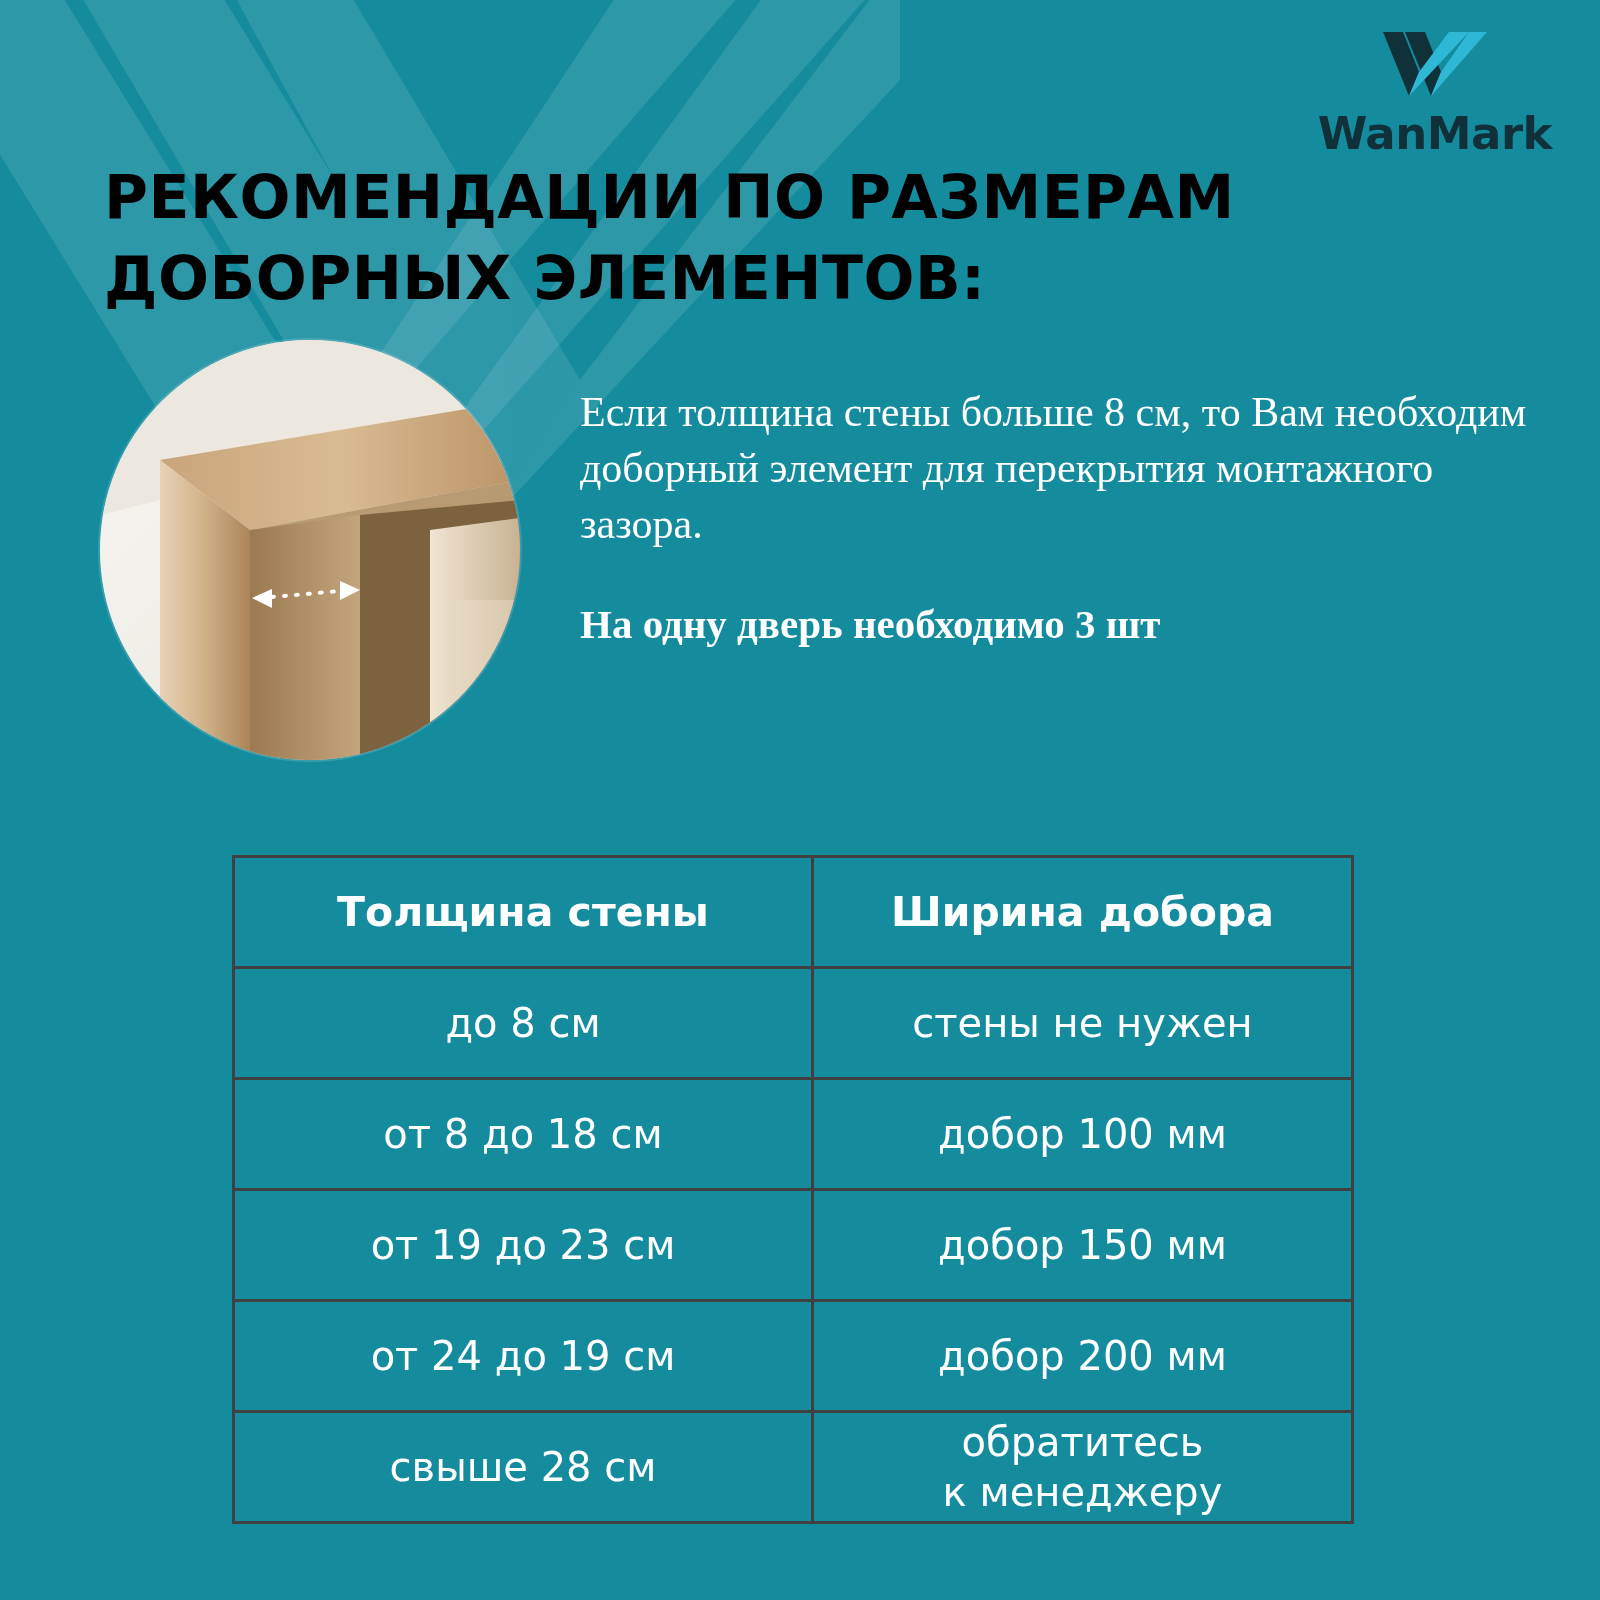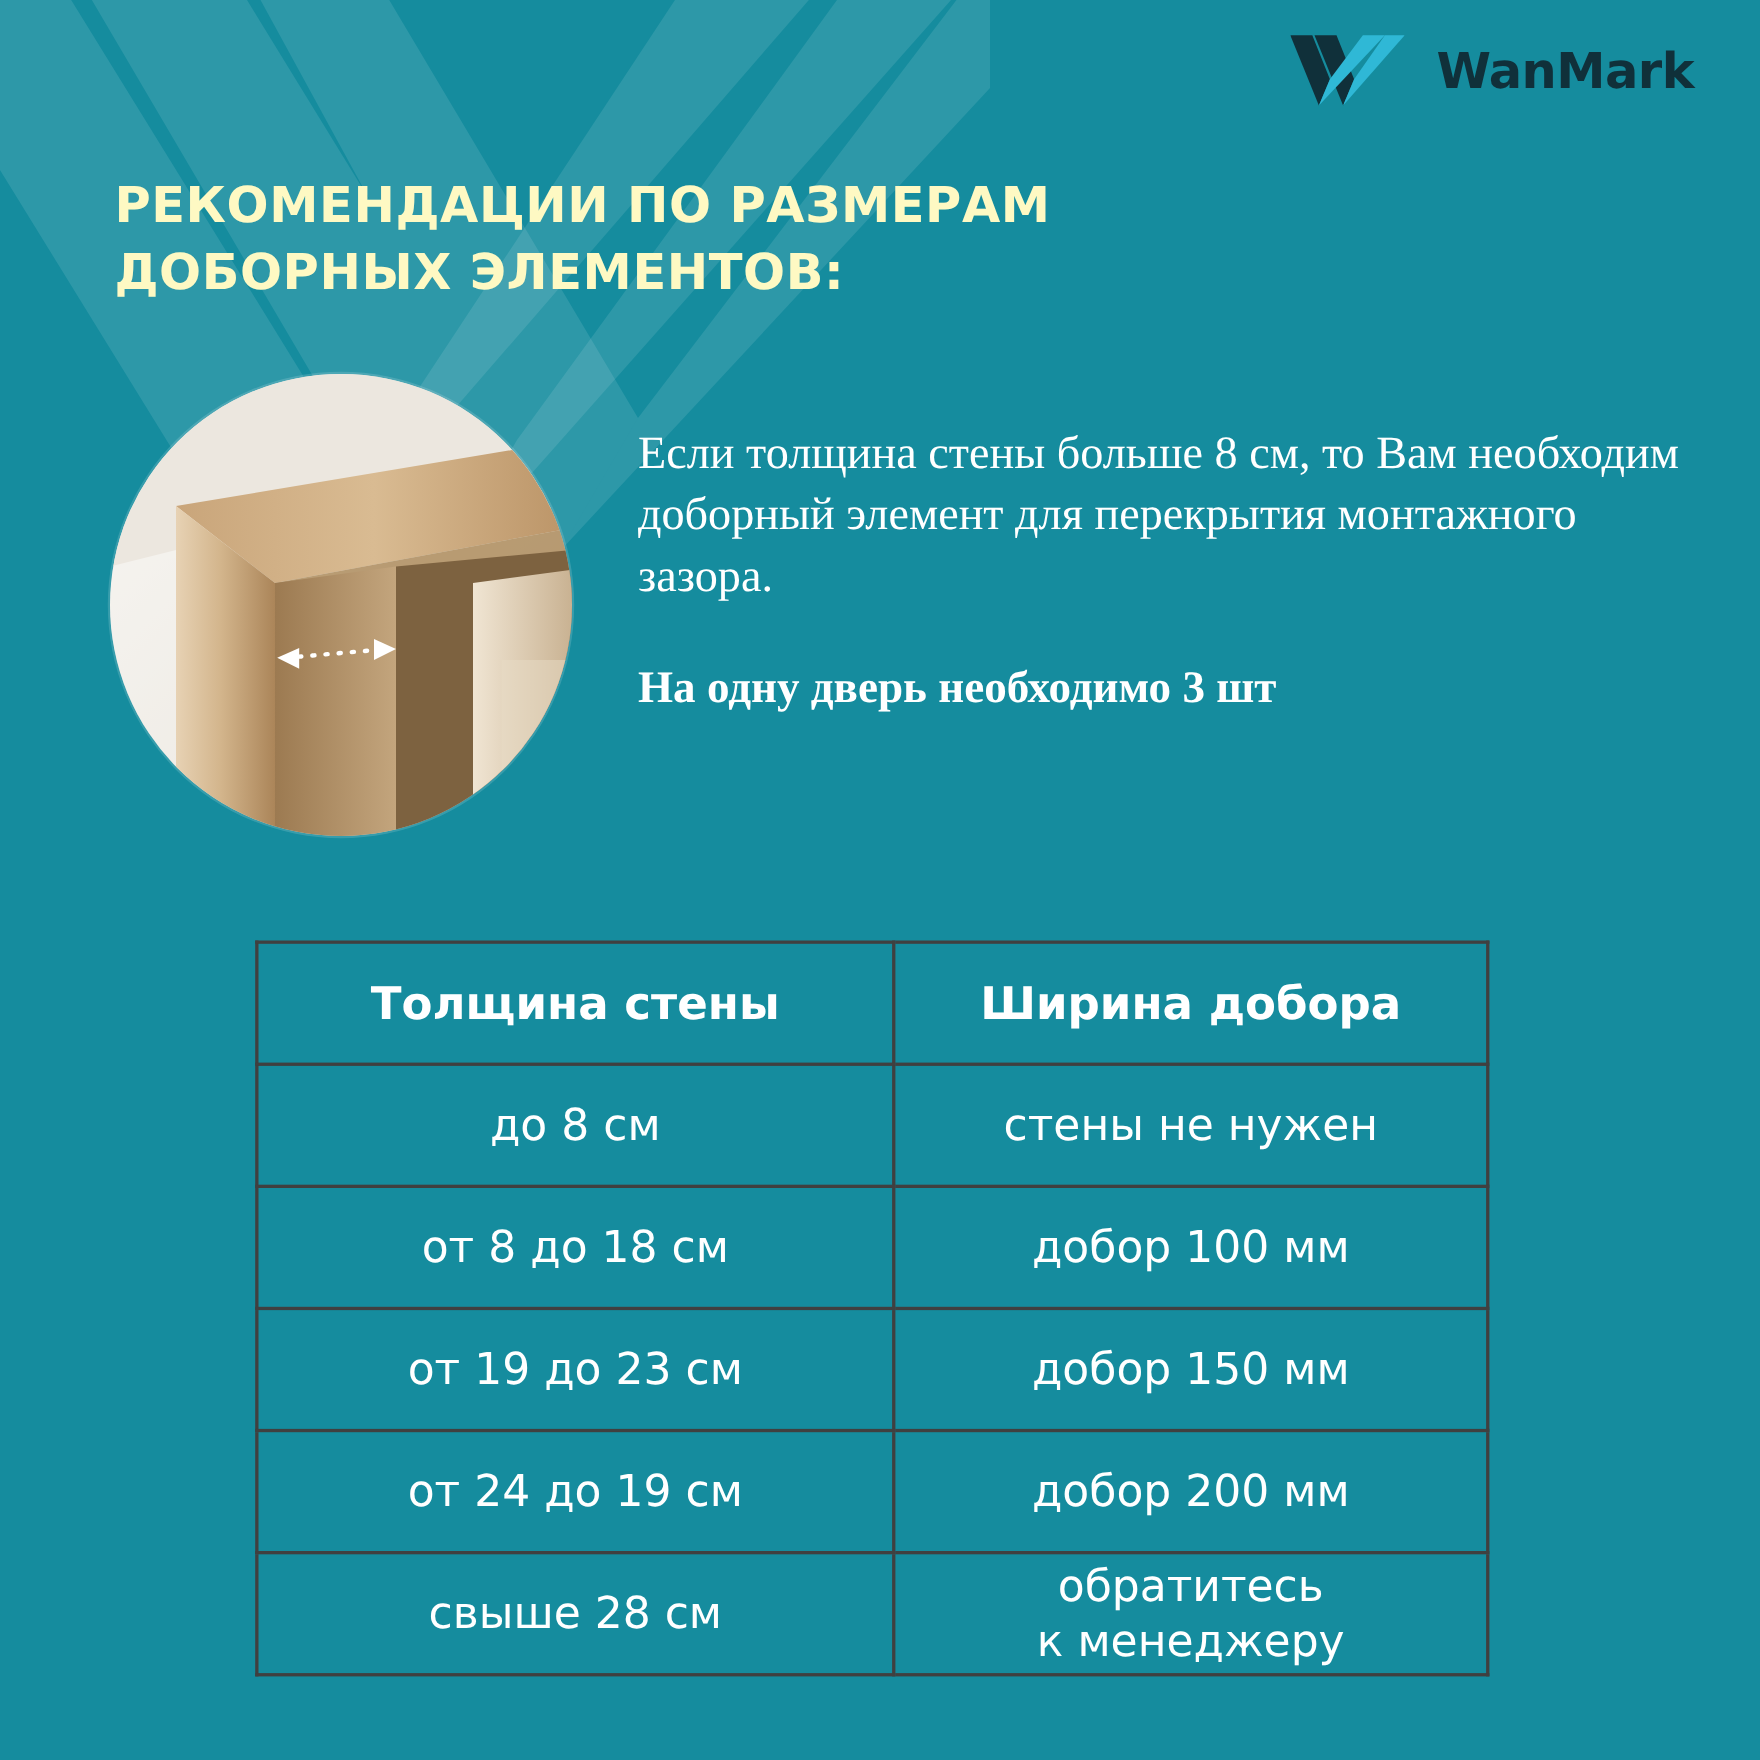--- a/index.html
+++ b/index.html
@@ -26,45 +26,46 @@
     top: 0;
     left: 0;
     width: 900px;
     height: 700px;
     overflow: hidden;
     pointer-events: none;
   }
   .logo {
     position: absolute;
     top: 28px;
-    right: 60px;
+    right: 48px;
     display: flex;
     align-items: center;
-    gap: 29px;
+    gap: 7px;
+    flex-direction: column;
   }
   .logo-mark {
     width: 104px;
     height: 72px;
   }
   .logo-text {
     font-size: 45px;
     font-weight: bold;
     color: #10303a;
     letter-spacing: -0.5px;
     font-family: "DejaVu Sans", sans-serif;
     white-space: nowrap;
   }
 
   .title {
     position: absolute;
     top: 120px;
     left: 104px;
     width: 1150px;
-    color: #fef9c3;
-    font-size: 45px;
+    color: #000000;
+    font-size: 60px;
     font-weight: bold;
     line-height: 1.35;
     letter-spacing: 0.5px;
     text-transform: uppercase;
     margin-top: 37px;
   }
 
   .photo {
     position: absolute;
     left: 100px;

